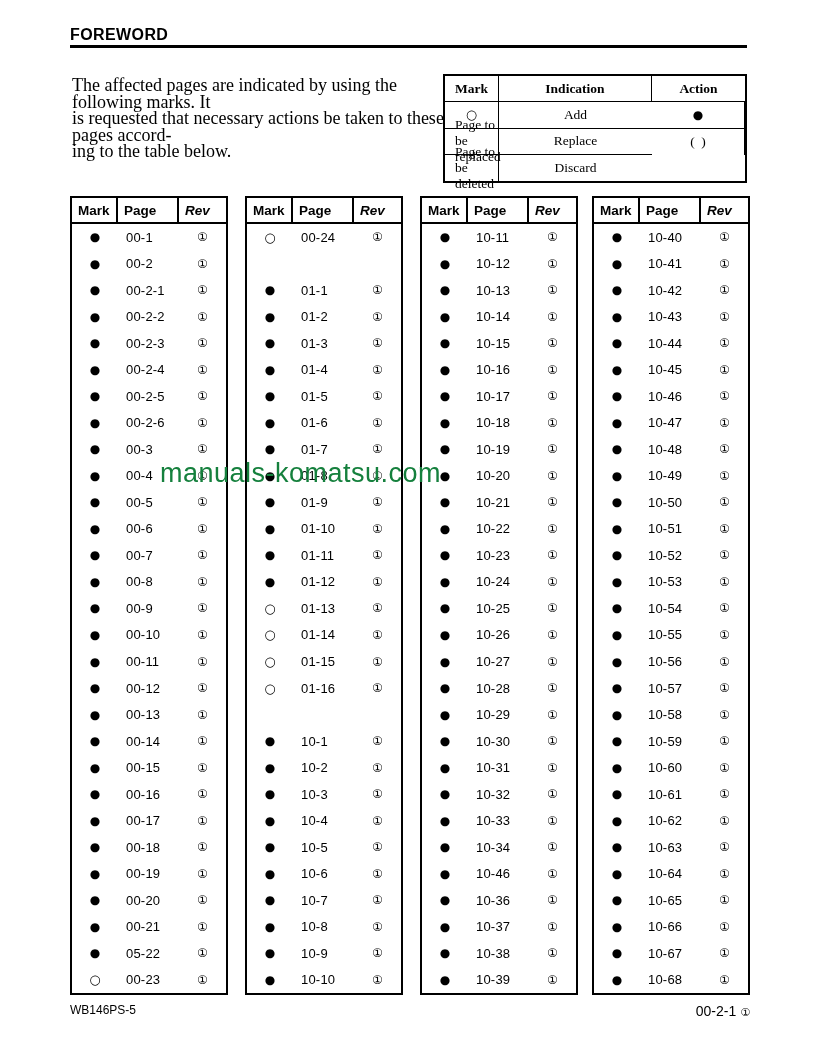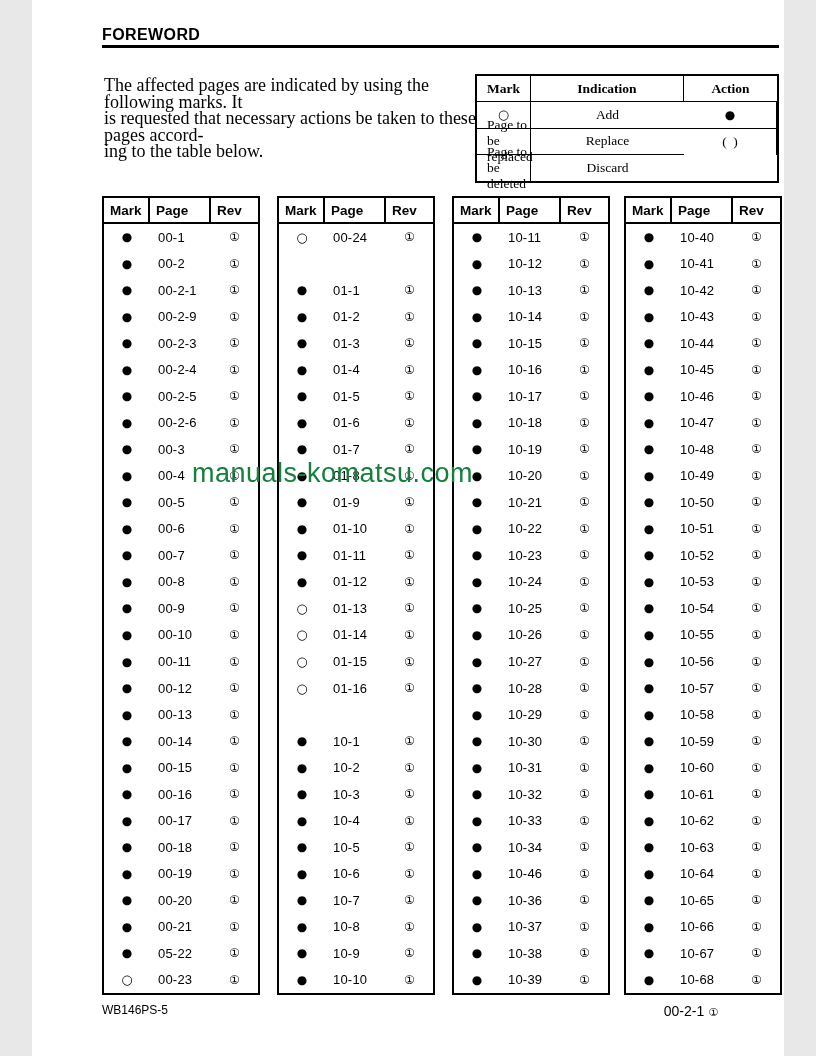--- a/index.html
+++ b/index.html
@@ -1,16 +1,16 @@
 <!DOCTYPE html>
 <html><head>
 <meta charset="utf-8">
 <style>
   html,body{margin:0;padding:0;background:#e8e8e8;}
-  .page{position:relative;width:752px;height:1056px;background:#ffffff;margin:0 auto;
+  .page{position:relative;width:816px;height:1056px;background:#ffffff;margin:0 auto;
         font-family:"Liberation Sans",sans-serif;color:#000;overflow:hidden;}
 
   .title{position:absolute;left:70px;top:26px;font-size:16px;font-weight:bold;
          letter-spacing:.4px;font-family:"Liberation Sans",sans-serif;}
   .title-rule{position:absolute;left:70px;top:45px;width:677px;height:3px;background:#000;}
 
   .intro{position:absolute;left:72px;top:77px;width:380px;
          font-family:"Liberation Serif",serif;font-size:18px;line-height:16.5px;}
 
   
@@ -27,21 +27,21 @@
   .lg-c .mk-dot{font-family:"DejaVu Sans",sans-serif;font-size:12px;}
   .lg-c .mk-circle{font-family:"DejaVu Sans",sans-serif;font-size:13px;font-weight:bold;}
 
   
   .ptable{position:absolute;top:196px;width:158px;height:799px;border:2px solid #000;
           box-sizing:border-box;display:flex;flex-direction:column;background:#fff;}
   .pt-head{flex:none;height:26px;box-sizing:border-box;display:grid;
            grid-template-columns:46px 61px 47px;border-bottom:2px solid #000;}
   .pt-hcell{border-right:2px solid #000;box-sizing:border-box;font-weight:bold;
             font-size:13.5px;display:flex;align-items:center;padding-left:6px;}
-  .pt-hcell:last-child{border-right:none;}
+  .pt-hcell:last-child{border-right:none;font-style:italic;}
   .pt-body{flex:1;display:flex;flex-direction:column;}
   .pt-row{flex:1;display:grid;grid-template-columns:46px 61px 47px;align-items:center;}
   .c-mark{text-align:center;font-family:"DejaVu Sans",sans-serif;font-size:12px;line-height:1;}
   .c-mark.open{font-size:13px;font-weight:bold;}
   .c-page{font-size:13px;padding-left:8px;letter-spacing:.2px;}
   .c-rev{text-align:center;font-family:"DejaVu Sans",sans-serif;font-size:12px;}
 
   .watermark{position:absolute;left:160px;top:458px;font-size:27px;color:#15803d;
              font-family:"Liberation Sans",sans-serif;letter-spacing:.5px;z-index:5;
              white-space:nowrap;}
@@ -102,21 +102,21 @@
           <span class="c-page">00-2</span>
           <span class="c-rev">①</span>
         </div>
         <div class="pt-row">
           <span class="c-mark">●</span>
           <span class="c-page">00-2-1</span>
           <span class="c-rev">①</span>
         </div>
         <div class="pt-row">
           <span class="c-mark">●</span>
-          <span class="c-page">00-2-9</span>
+          <span class="c-page">00-2-2</span>
           <span class="c-rev">①</span>
         </div>
         <div class="pt-row">
           <span class="c-mark">●</span>
           <span class="c-page">00-2-3</span>
           <span class="c-rev">①</span>
         </div>
         <div class="pt-row">
           <span class="c-mark">●</span>
           <span class="c-page">00-2-4</span>

